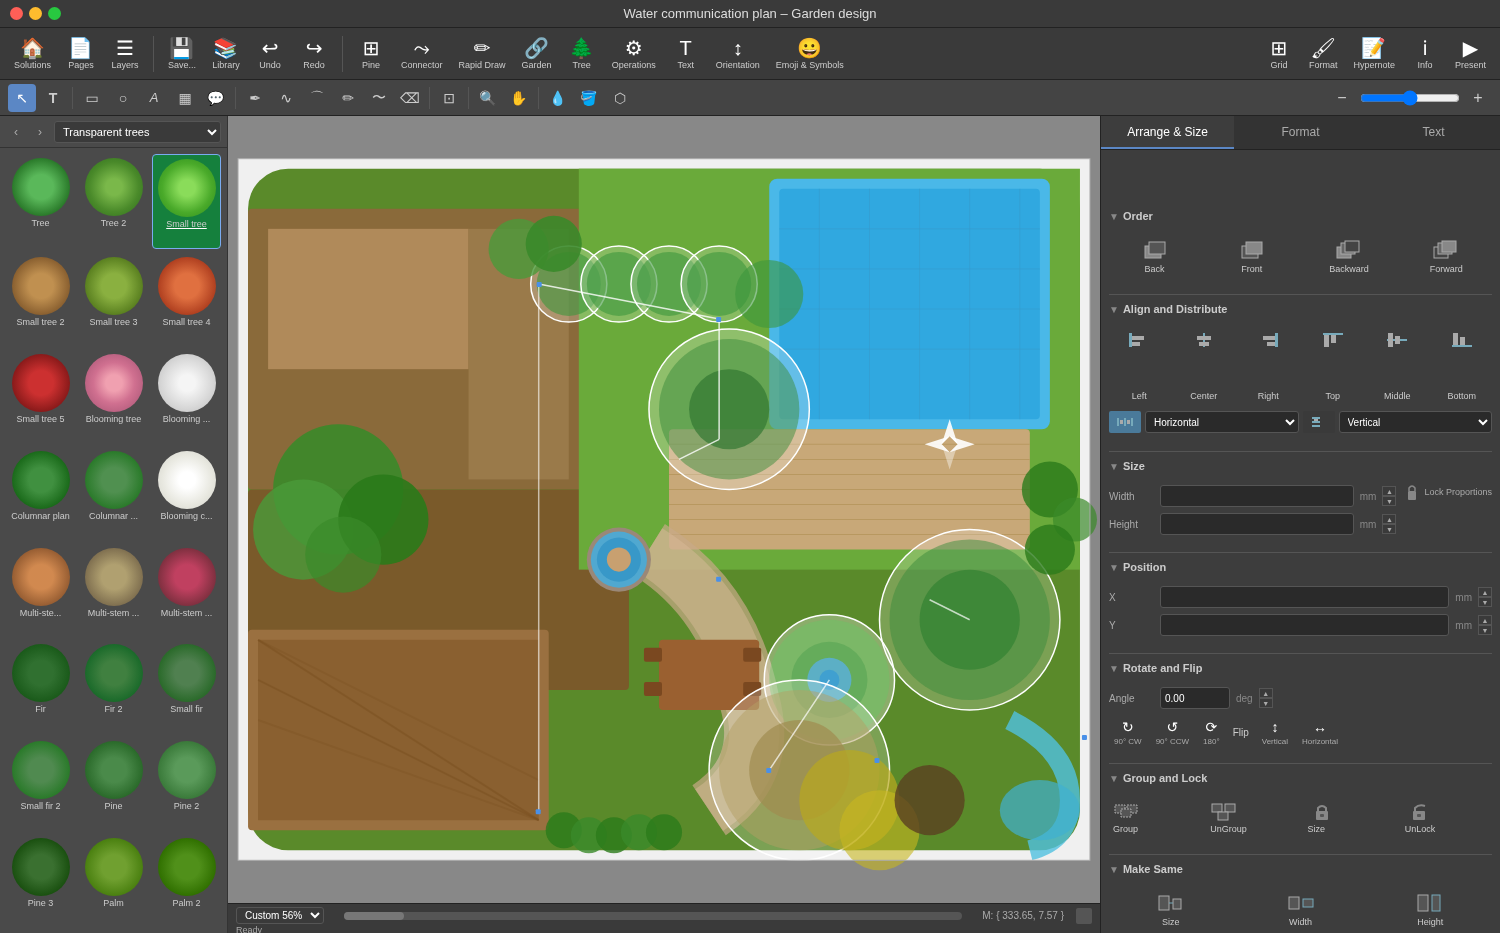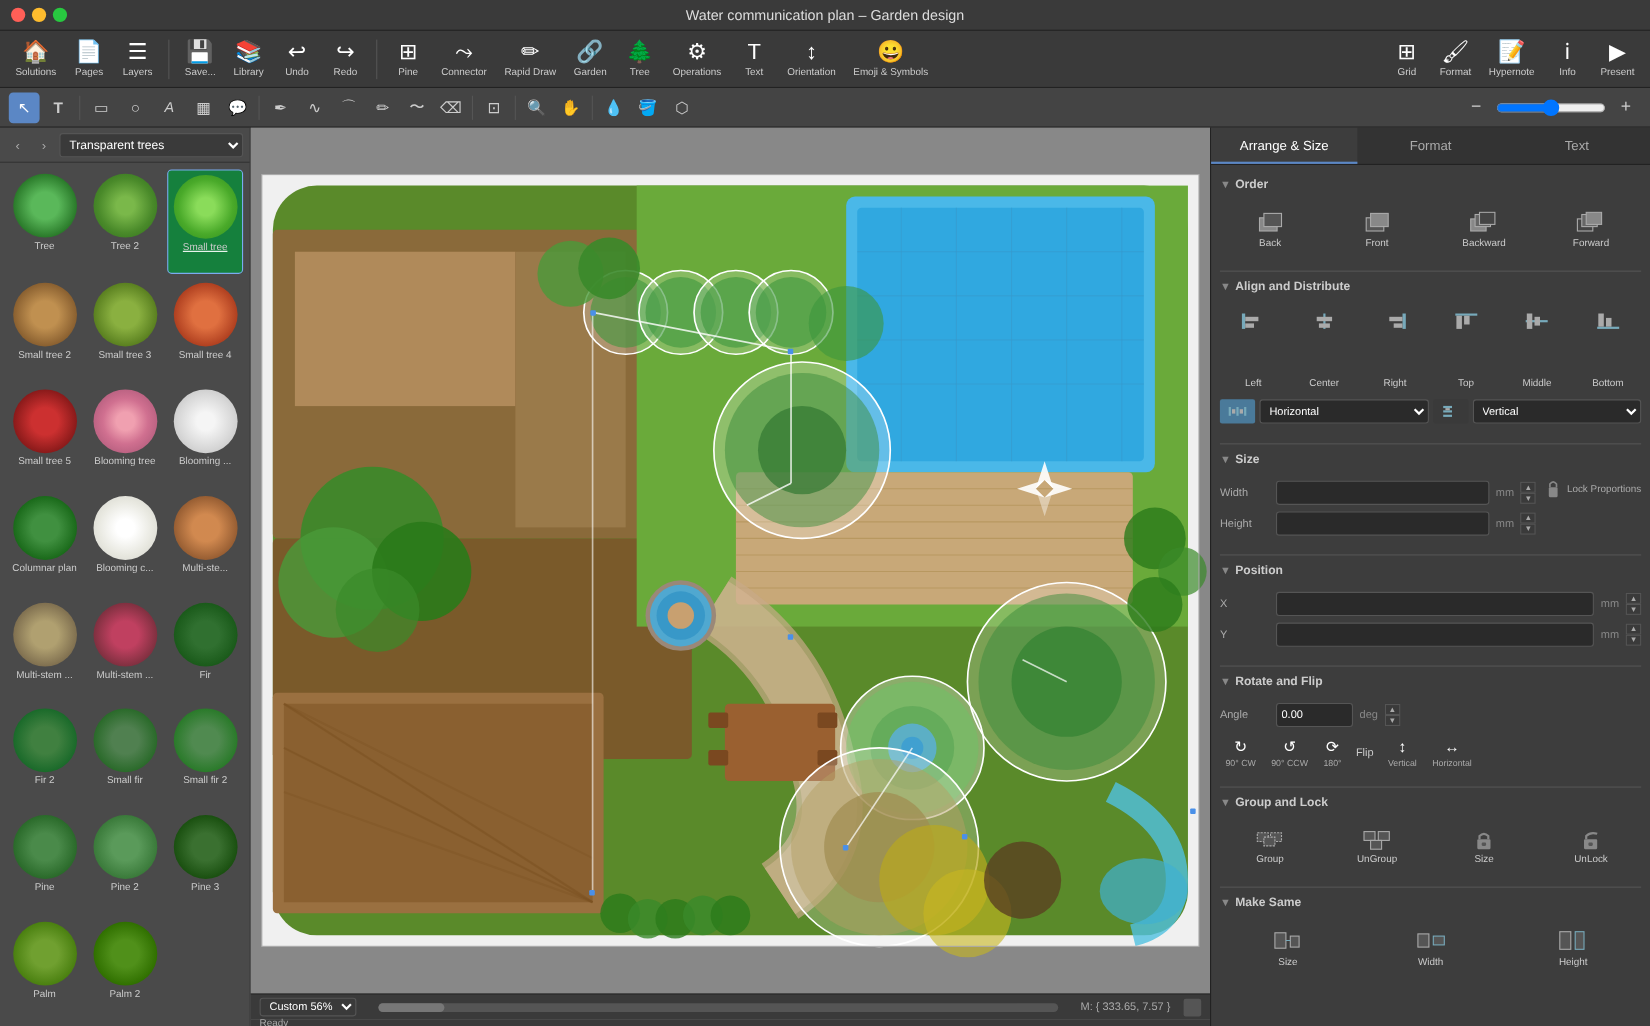--- a/index.html
+++ b/index.html
@@ -44,21 +44,21 @@
     
     .canvas-area { flex: 1; display: flex; flex-direction: column; background: #888; position: relative; }
     .canvas { flex: 1; position: relative; overflow: hidden; background: #888; }
     .canvas-statusbar { height: 24px; background: #3a3a3a; display: flex; align-items: center; padding: 0 8px; gap: 8px; border-top: 1px solid #222; }
     .zoom-select { background: #3a3a3a; border: 1px solid #555; color: #fff; font-size: 10px; padding: 1px 4px; border-radius: 3px; }
     .status-coords { font-size: 10px; color: #aaa; margin-left: auto; }
     .scroll-bar { flex: 1; height: 8px; background: #555; border-radius: 4px; margin: 0 4px; }
     .scroll-thumb { width: 60px; height: 8px; background: #777; border-radius: 4px; }
 
     
-    .right-panel { width: 400px; background: #3d3d3d; display: flex; flex-direction: column; border-left: 1px solid #222; }
+    .right-panel { width: 400px; background: #3d3d3d; display: flex; flex-direction: column; border-left: 1px solid #222; gap: 48px; }
     .panel-tabs { display: flex; height: 34px; background: #333; border-bottom: 1px solid #222; }
     .panel-tab { flex: 1; display: flex; align-items: center; justify-content: center; font-size: 12px; color: #aaa; cursor: pointer; border-bottom: 2px solid transparent; }
     .panel-tab.active { color: #fff; background: #3d3d3d; border-bottom: 2px solid #5b87c5; }
     .panel-content { flex: 1; overflow-y: auto; padding: 8px; }
     .panel-section { margin-bottom: 8px; }
     .panel-section-header { display: flex; align-items: center; gap: 4px; padding: 4px 0; color: #ccc; font-size: 11px; font-weight: bold; cursor: pointer; }
     .section-arrow { color: #888; font-size: 10px; }
     .section-content { padding: 6px 0; }
     .order-row { display: flex; gap: 6px; padding: 2px 0; }
     .order-btn { flex: 1; display: flex; flex-direction: column; align-items: center; gap: 2px; cursor: pointer; padding: 4px; border-radius: 4px; }
@@ -78,21 +78,21 @@
     .lock-proportions { display: flex; align-items: center; gap: 4px; font-size: 10px; color: #aaa; cursor: pointer; }
     .rotate-row { display: flex; align-items: center; gap: 6px; padding: 3px 0; }
     .rotate-label { width: 45px; font-size: 10px; color: #aaa; }
     .rotate-input { width: 70px; background: #2a2a2a; border: 1px solid #555; color: #fff; font-size: 10px; padding: 2px 4px; border-radius: 3px; height: 22px; }
     .rotate-unit { font-size: 10px; color: #888; }
     .rotate-btn { display: flex; flex-direction: column; align-items: center; gap: 2px; cursor: pointer; padding: 3px 5px; border-radius: 4px; }
     .rotate-btn-icon { font-size: 14px; }
     .rotate-btn-label { font-size: 8px; color: #aaa; }
     .flip-btn { display: flex; flex-direction: column; align-items: center; gap: 2px; cursor: pointer; padding: 3px 8px; border-radius: 4px; background: #4a4a4a; }
     .group-lock-row { display: flex; gap: 6px; padding: 2px 0; }
-    .group-btn { flex: 1; display: flex; flex-direction: column; align-items: center; gap: 2px; cursor: pointer; padding: 4px; border-radius: 4px; }
+    .group-btn { flex: 1; display: flex; flex-direction: column; align-items: flex-start; gap: 2px; cursor: pointer; padding: 4px; border-radius: 4px; }
     .group-btn-label { font-size: 9px; color: #ccc; }
     .make-same-row { display: flex; gap: 6px; padding: 2px 0; }
     .make-btn { flex: 1; display: flex; flex-direction: column; align-items: center; gap: 2px; cursor: pointer; padding: 4px; border-radius: 4px; }
     .make-icon { width: 32px; height: 24px; display: flex; align-items: center; justify-content: center; }
     .make-label { font-size: 9px; color: #ccc; }
 
     
     .garden-svg { position: absolute; top: 0; left: 0; width: 100%; height: 100%; }
 
     .divider-h { height: 1px; background: #555; margin: 4px 0; }
@@ -287,20 +287,24 @@
       <div class="tree-item">
         <div class="tree-img" style="background:radial-gradient(circle, #f5f5f5 20%, #d8d8d8 60%, #b8b8b8 100%); border-radius:50%;"></div>
         <span class="tree-label">Blooming ...</span>
       </div>
 
       <div class="tree-item">
         <div class="tree-img" style="background:radial-gradient(circle, #409040 30%, #1a6a1a 70%, #0a4a0a 100%); border-radius:50%;"></div>
         <span class="tree-label">Columnar plan</span>
       </div>
 
+      <div class="tree-item">
+        <div class="tree-img" style="background:radial-gradient(circle, #509050 30%, #2a7a2a 70%, #1a5a1a 100%); border-radius:50%;"></div>
+        <span class="tree-label">Columnar ...</span>
+      </div>
 
       <div class="tree-item">
         <div class="tree-img" style="background:radial-gradient(circle, #ffffff 20%, #e8e8e0 60%, #d0d0c8 100%); border-radius:50%;"></div>
         <span class="tree-label">Blooming c...</span>
       </div>
 
       <div class="tree-item">
         <div class="tree-img" style="background:radial-gradient(circle, #e09050 30%, #a06030 70%, #704020 100%); border-radius:50%; opacity:0.9;"></div>
         <span class="tree-label">Multi-ste...</span>
       </div>

